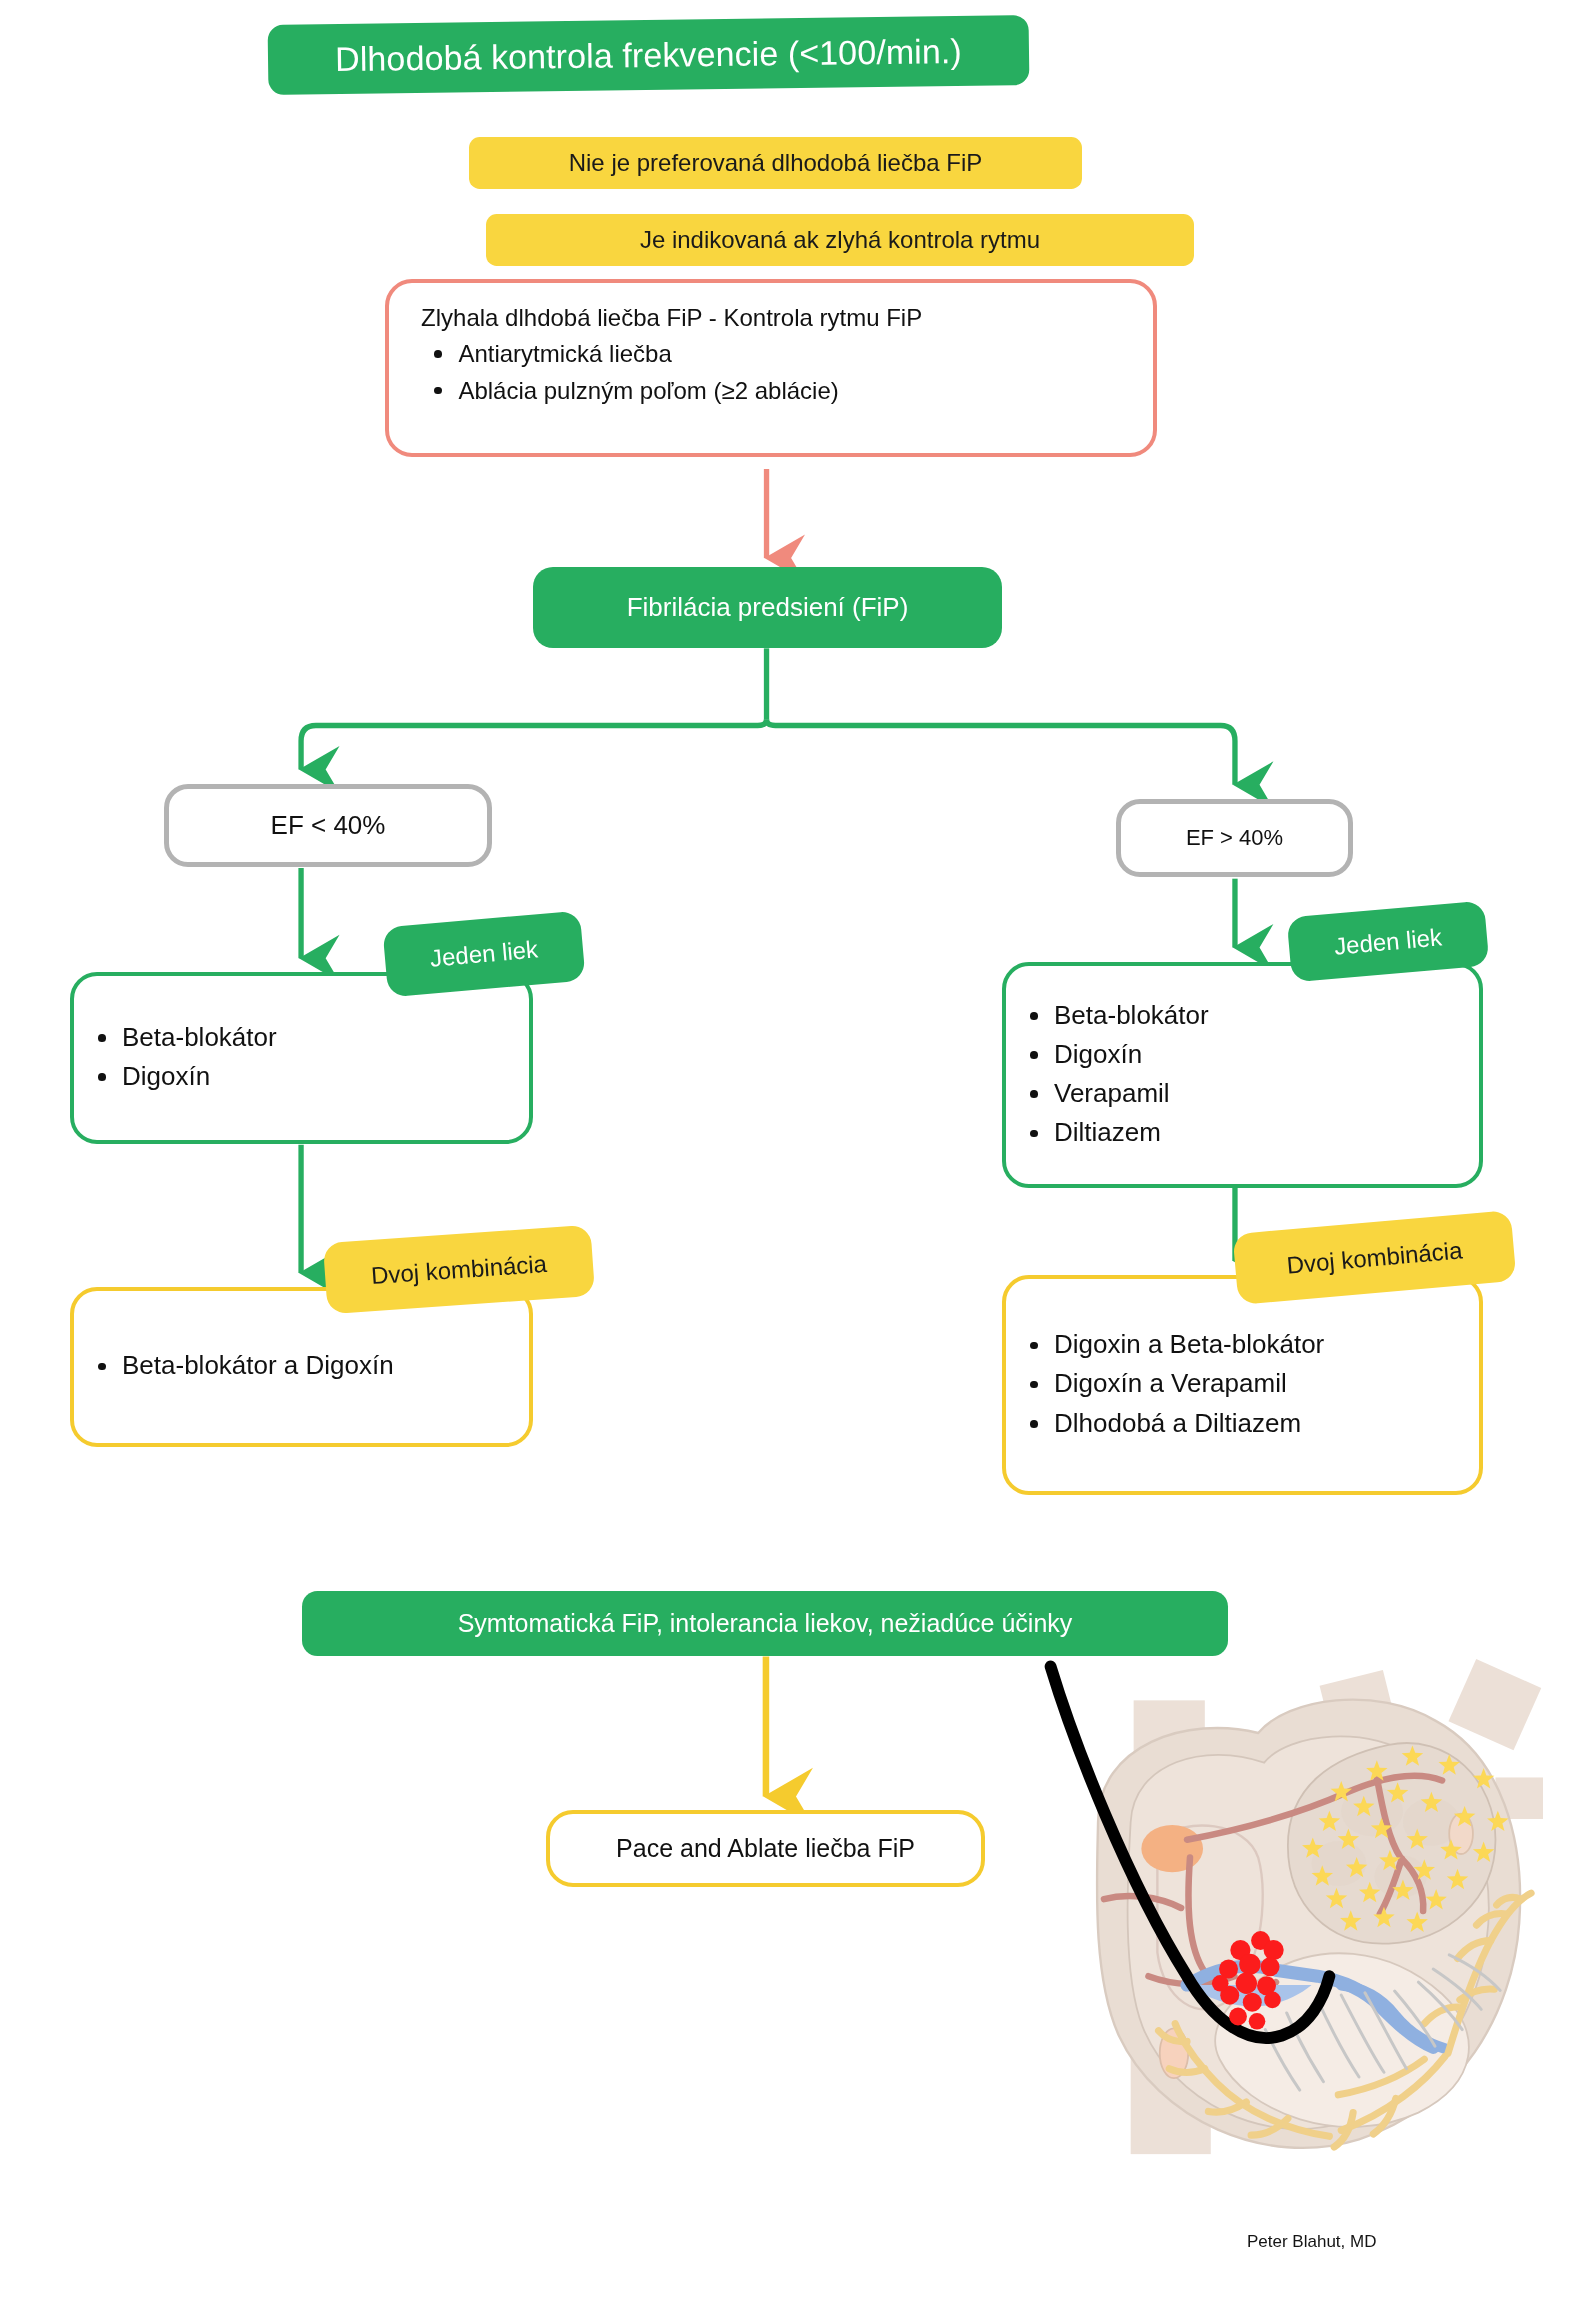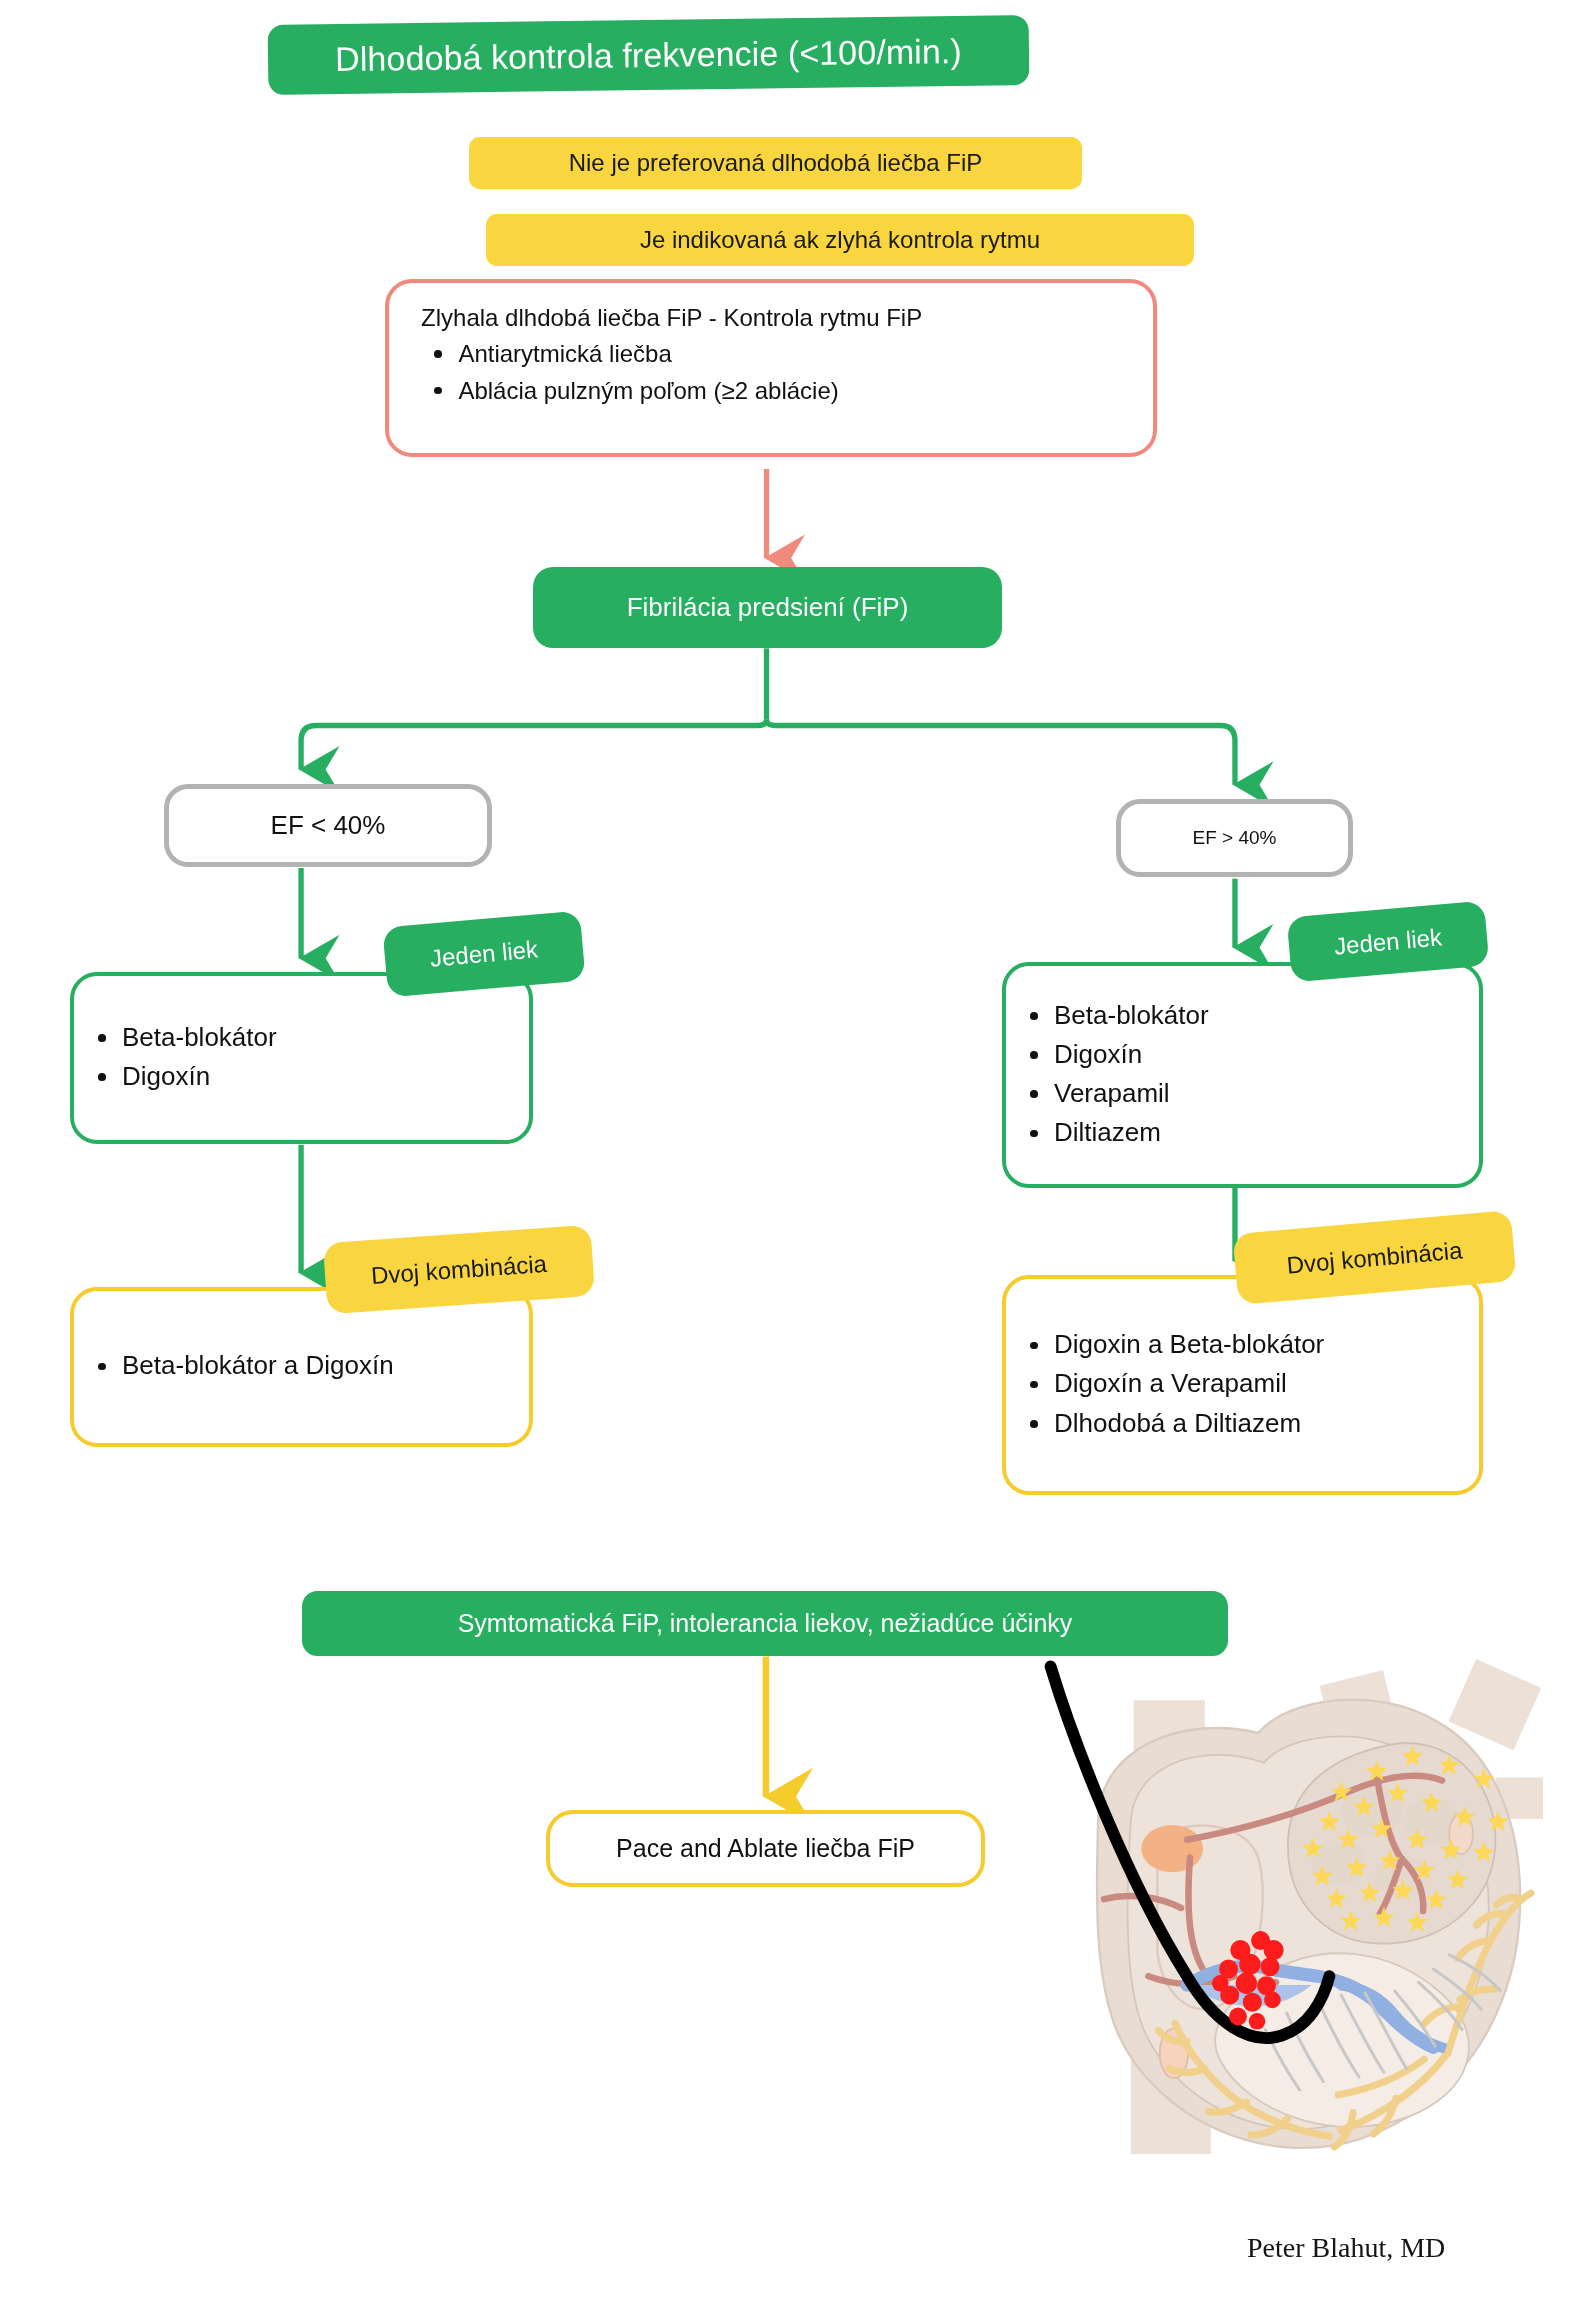--- a/index.html
+++ b/index.html
@@ -102,21 +102,21 @@
 
   
   #ef-low{
     left:164px;top:784px;width:328px;height:83px;
     display:flex;align-items:center;justify-content:center;
     font-size:26px;border-radius:24px;
   }
   #ef-high{
     left:1116px;top:799px;width:237px;height:78px;
     display:flex;align-items:center;justify-content:center;
-    font-size:19px;border-radius:24px;
+    font-size:22px;border-radius:24px;
   }
 
   
   #single-left{
     left:70px;top:972px;width:463px;height:172px;
     display:flex;flex-direction:column;justify-content:center;
   }
   #single-left ul.bul li{font-size:26px;}
 
   #single-right{
@@ -169,23 +169,22 @@
   }
   #pace-box{
     left:546px;top:1810px;width:439px;height:77px;
     display:flex;align-items:center;justify-content:center;
     font-size:25px;
   }
 
   
   #signature{
     left:1247px;top:2232px;
-    font-size:28px;color:#141414;
+    font-size:17px;color:#141414;
     white-space:nowrap;
-    font-family:Liberation Serif, serif;
   }
 
   
   #heart-wrap{
     left:1009px;top:1644px;width:534px;height:522px;
   }
 </style>
 </head>
 <body>
 

